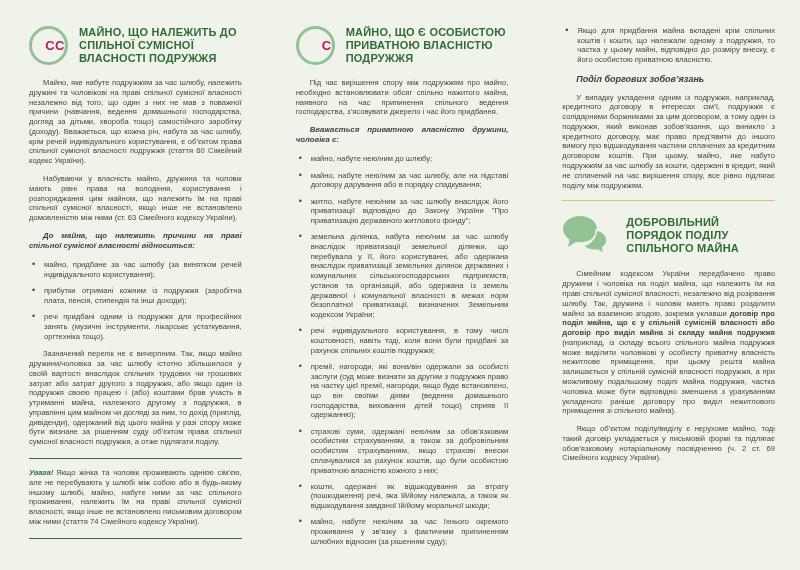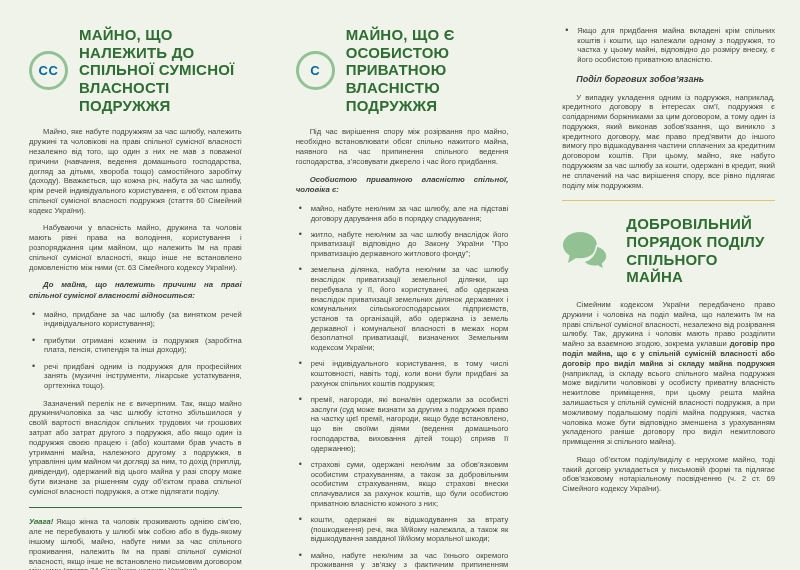--- a/index.html
+++ b/index.html
@@ -15,25 +15,25 @@
     width: 266.66px; box-sizing: border-box;
     padding: 26px 25px 10px 29px;
   }
   .column.c3 { padding-top: 24px; }
 
   .col-header { display: flex; align-items: center; gap: 11px; margin: 0 0 13px 0; }
   .circle-icon {
     flex: 0 0 auto;
     width: 33px; height: 33px;
     border: 3px solid #92c294; border-radius: 50%;
-    display: flex; align-items: center; justify-content: center;
-    color: #0369a1; font-weight: bold; font-size: 13px; letter-spacing: 0.5px;
+    display: flex; align-items: center; justify-content: flex-end;
+    color: #be185d; font-weight: bold; font-size: 13px; letter-spacing: 0.5px;
   }
   .col-title {
-    margin: 0; font-size: 15px; line-height: 1.18; font-weight: bold;
+    margin: 0; font-size: 11px; line-height: 1.18; font-weight: bold;
     color: #2f6e33; letter-spacing: 0.2px; text-transform: uppercase;
   }
   .para {
     margin: 0 0 8px 0; font-size: 7.6px; line-height: 1.29;
     text-align: justify;
   }
   .indent { text-indent: 14px; }
   .subheading {
     margin: 5px 0 9px 0; font-size: 7.8px; line-height: 1.3;
     font-weight: bold; font-style: italic; color: #3c403a;
@@ -90,23 +90,24 @@
     <hr class="green-rule">
   </div>
 
   <div class="column c2">
     <div class="col-header">
       <div class="circle-icon">
         <span>С</span>
       </div>
       <h1 class="col-title">МАЙНО, ЩО Є ОСОБИСТОЮ ПРИВАТНОЮ ВЛАСНІСТЮ ПОДРУЖЖЯ</h1>
     </div>
-    <p class="para indent">Під час вирішення спору між розірвання про майно, необхідно встановлювати обсяг спільно нажитого майна, наявного на час припинення спільного ведення господарства, з’ясовувати джерело і час його придбання.</p>
-    <p class="subheading">Особистою приватною власністю спільної, чоловіка є:</p>
+    <p class="para indent">Під час вирішення спору між подружжям про майно, необхідно встановлювати обсяг спільно нажитого майна, наявного на час припинення спільного ведення господарства, з’ясовувати джерело і час його придбання.</p>
+    <p class="subheading">Вважається приватною власністю дружини, чоловіка є:</p>
     <ul class="bullets">
+      <li>майно, набуте нею/ним до шлюбу;</li>
       <li>майно, набуте нею/ним за час шлюбу, але на підставі договору дарування або в порядку спадкування;</li>
       <li>житло, набуте нею/ним за час шлюбу внаслідок його приватизації відповідно до Закону України "Про приватизацію державного житлового фонду";</li>
       <li>земельна ділянка, набута нею/ним за час шлюбу внаслідок приватизації земельної ділянки, що перебувала у її, його користуванні, або одержана внаслідок приватизації земельних ділянок державних і комунальних сільськогосподарських підприємств, установ та організацій, або одержана із земель державної і комунальної власності в межах норм безоплатної приватизації, визначених Земельним кодексом України;</li>
       <li>речі індивідуального користування, в тому числі коштовності, навіть тоді, коли вони були придбані за рахунок спільних коштів подружжя;</li>
       <li>премії, нагороди, які вона/він одержали за особисті заслуги (суд може визнати за другим з подружжя право на частку цієї премії, нагороди, якщо буде встановлено, що він своїми діями (ведення домашнього господарства, виховання дітей тощо) сприяв її одержанню);</li>
       <li>страхові суми, одержані нею/ним за обов’язковим особистим страхуванням, а також за добровільним особистим страхуванням, якщо страхові внески сплачувалися за рахунок коштів, що були особистою приватною власністю кожного з них;</li>
       <li>кошти, одержані як відшкодування за втрату (пошкодження) речі, яка їй/йому належала, а також як відшкодування завданої їй/йому моральної шкоди;</li>
       <li>майно, набуте нею/ним за час їхнього окремого проживання у зв’язку з фактичним припиненням шлюбних відносин (за рішенням суду);</li>
     </ul>
   </div>

